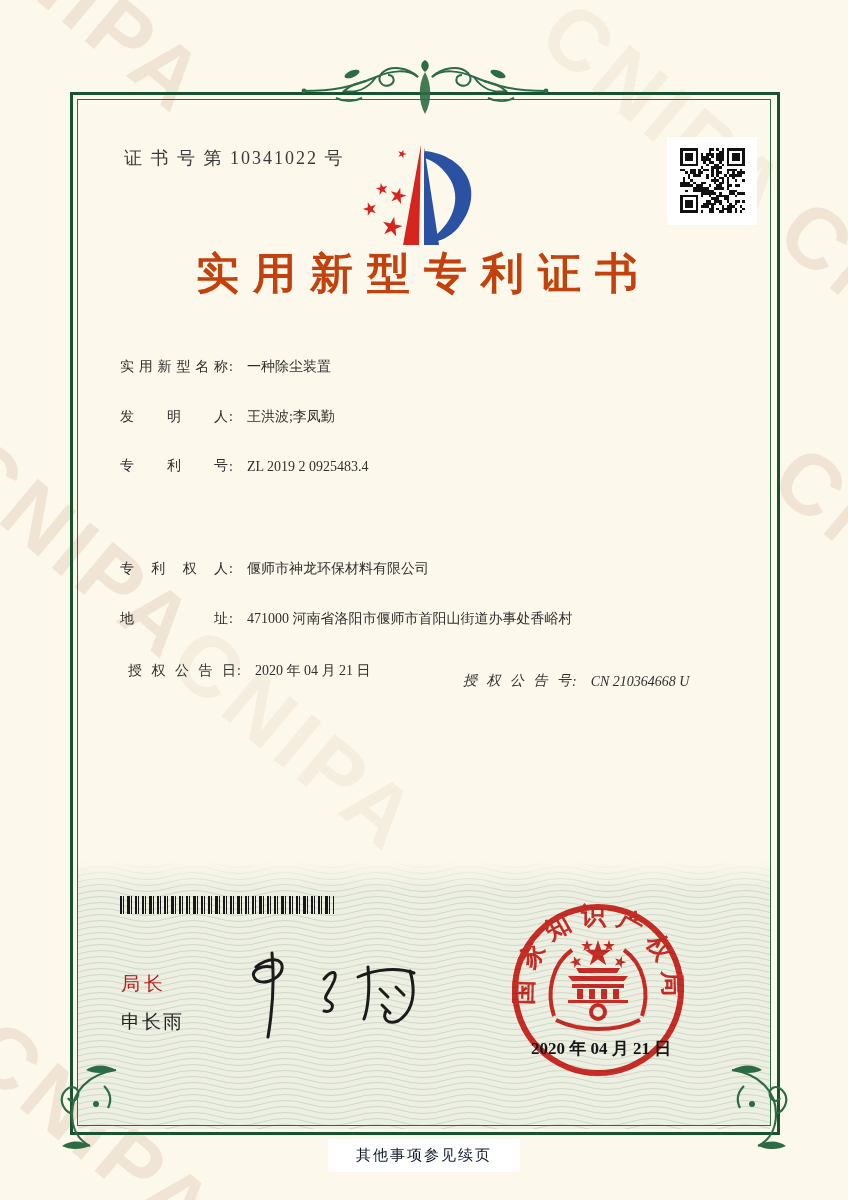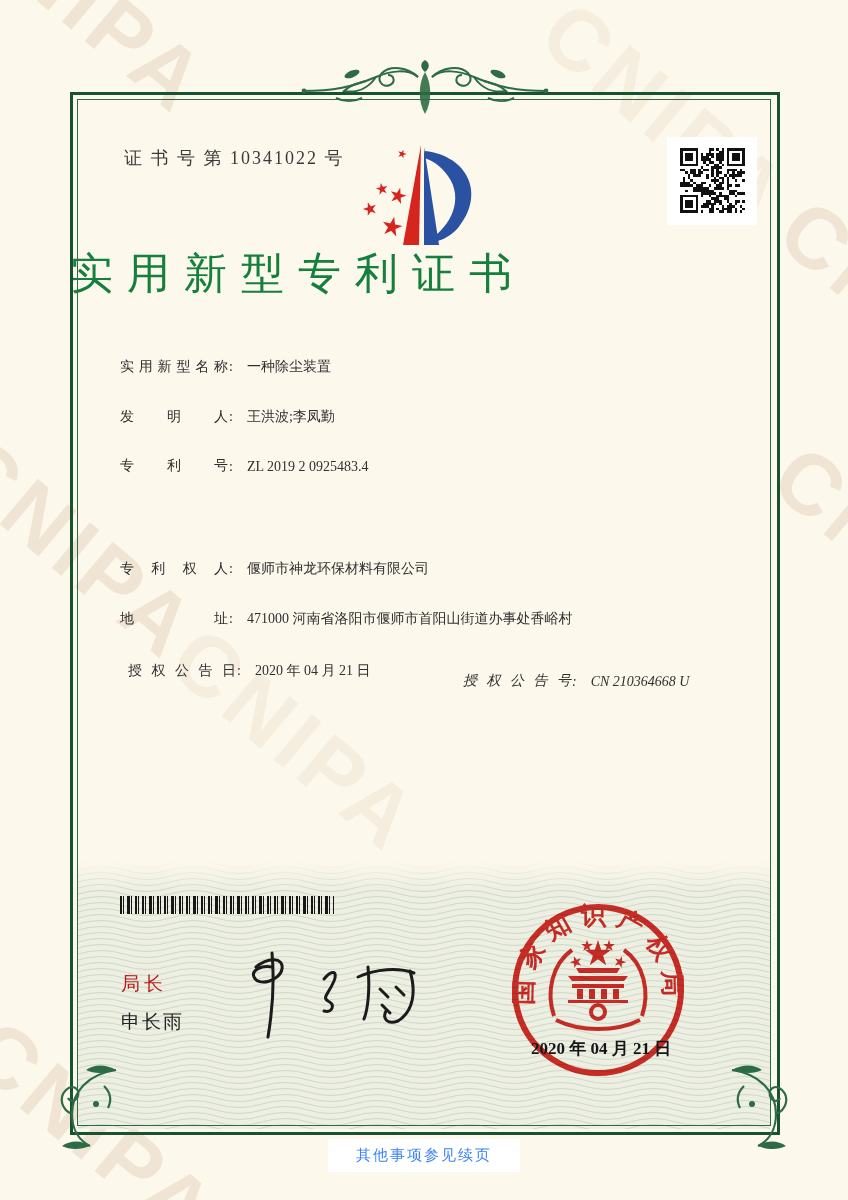--- a/index.html
+++ b/index.html
@@ -15,22 +15,22 @@
       border:3px solid #17532e;z-index:5;pointer-events:none;}
   .border-inner{position:absolute;left:77px;top:99px;width:692px;height:1025px;
       border:1px solid #2e6b44;z-index:5;pointer-events:none;}
   .ornament{position:absolute;z-index:6;pointer-events:none;}
   
   .cert-no{position:absolute;left:124px;top:146px;font-size:18px;letter-spacing:2px;
       color:#3a3a3a;z-index:2;white-space:nowrap;}
   .logo{position:absolute;left:356px;top:138px;width:134px;height:124px;z-index:2;}
   .qr-patch{position:absolute;left:667px;top:137px;width:90px;height:88px;background:#fff;z-index:2;}
   .qr{position:absolute;left:680px;top:148px;width:65px;height:65px;z-index:3;}
-  .title{position:absolute;left:70px;width:708px;top:245px;text-align:left;
-      font-size:43px;font-weight:400;letter-spacing:14px;color:#15803d;z-index:2;}
+  .title{position:absolute;left:70px;width:708px;top:245px;text-align:center;
+      font-size:43px;font-weight:700;letter-spacing:14px;color:#c2410c;z-index:2;}
   
   .frow{position:absolute;left:120px;font-size:14px;color:#2f2f2f;white-space:nowrap;z-index:2;}
   .flabel{display:inline-block;width:108px;text-align:justify;text-align-last:justify;vertical-align:bottom;}
   .fcolon{display:inline-block;margin:0 14px 0 1px;}
   .r0{top:358px}.r1{top:408px}.r2{top:457px}.r3{top:510px}.r4{top:560px}.r5{top:610px}
   .grant{top:662px;margin-left:8px;}
   .grant2{position:absolute;left:335px;top:10px;white-space:nowrap;font-style:italic;}
   
   .body-text{position:absolute;left:120px;top:696px;width:640px;font-size:17.5px;
       line-height:28px;text-align:justify;color:#262626;z-index:2;}
@@ -48,21 +48,21 @@
   .sig-title{position:absolute;left:121px;top:971px;font-size:19px;letter-spacing:4px;color:#b91c1c;z-index:2;}
   .sig-name{position:absolute;left:121px;top:1009px;font-size:19px;letter-spacing:2px;color:#222;z-index:2;}
   .sig-svg{position:absolute;left:228px;top:944px;width:220px;height:102px;z-index:2;}
   .seal{position:absolute;left:509px;top:901px;width:178px;height:178px;z-index:2;
       mix-blend-mode:multiply;opacity:.95;}
   .seal-date{position:absolute;left:521px;top:1037px;width:160px;text-align:center;
       font-size:17px;font-weight:600;color:#161616;z-index:3;white-space:nowrap;}
   .page-info{position:absolute;left:70px;width:708px;top:1099px;text-align:center;
       font-size:15px;letter-spacing:2px;color:#333;z-index:3;}
   .note-box{position:absolute;left:328px;top:1139px;width:192px;height:33px;background:#ffffff;
-      text-align:center;line-height:33px;font-size:15px;letter-spacing:2px;color:#3b82f6;z-index:6;}
+      text-align:center;line-height:33px;font-size:15px;letter-spacing:2px;color:#0f172a;z-index:6;}
 </style>
 </head>
 <body>
 
 <div class="page">
 
   <span class="wm" style="left:-62px;top:-48px;">CNIPA</span>
   <span class="wm inner" style="left:520px;top:64px;">CNIPA</span>
   <span class="wm" style="left:758px;top:262px;">CNIPA</span>
   <span class="wm" style="left:-72px;top:498px;">CNIPA</span>

